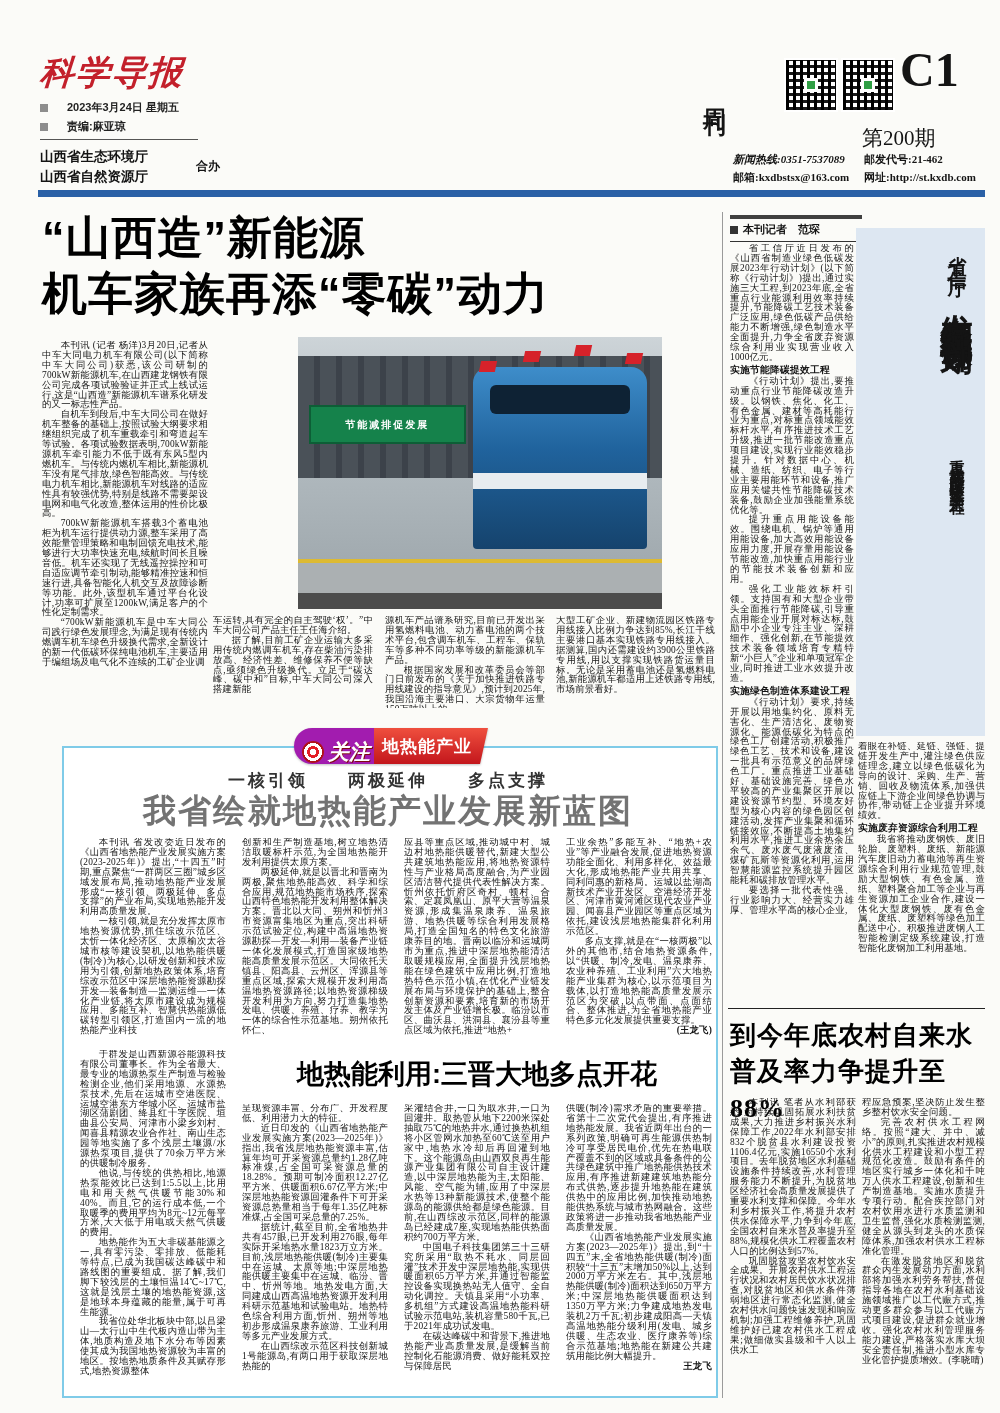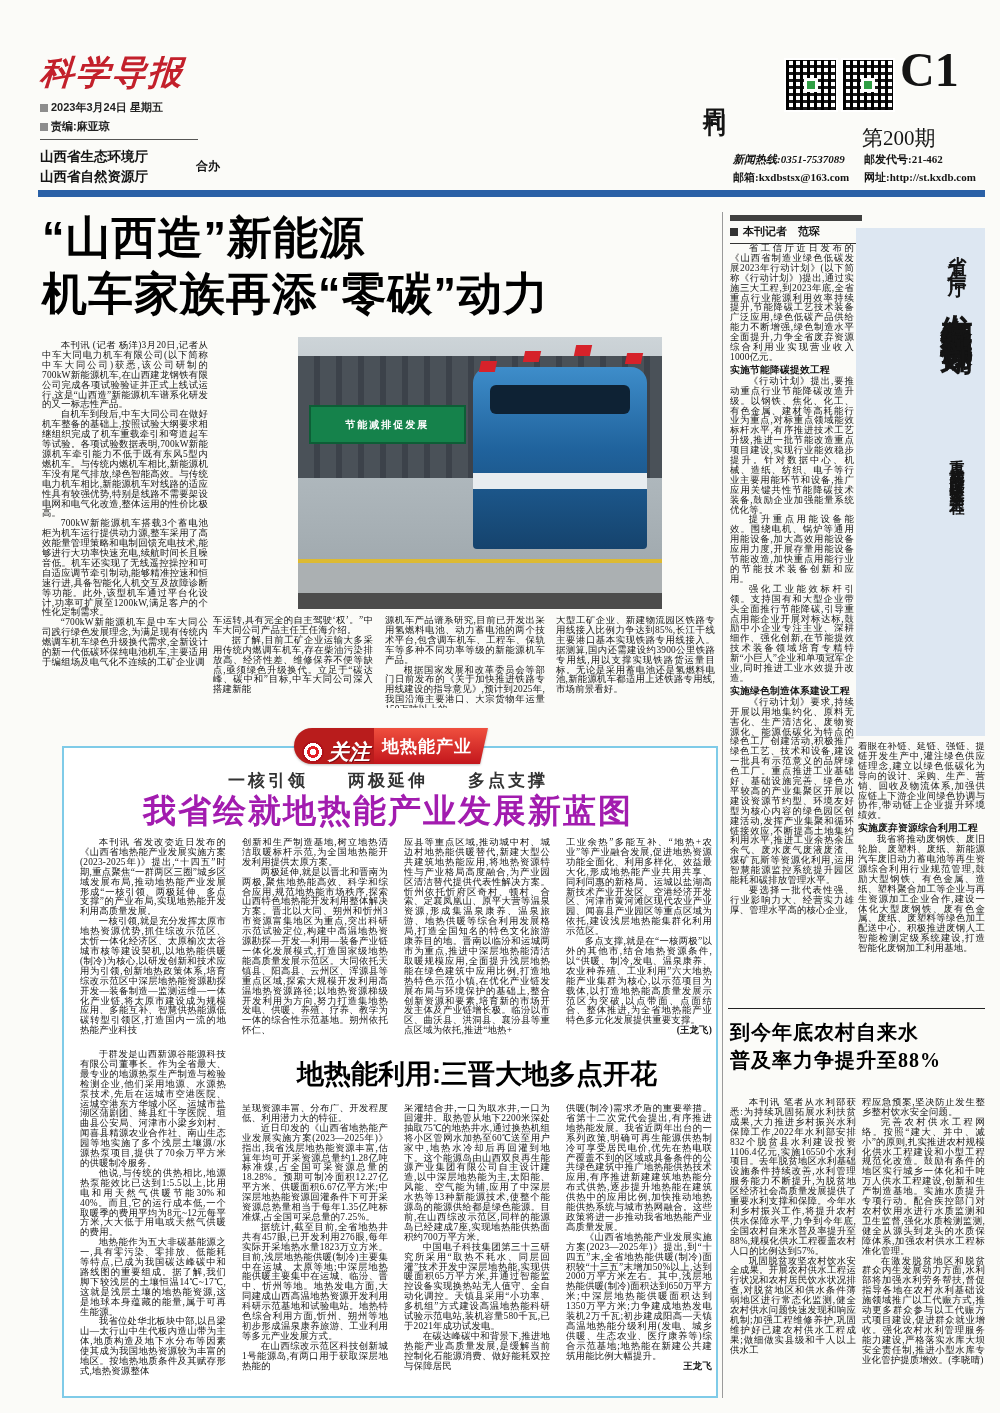--- a/index.html
+++ b/index.html
@@ -4,21 +4,21 @@
 <style>
   html,body{margin:0;padding:0;background:#9a9a9a;}
   .page{position:relative;width:1000px;height:1413px;margin:0 auto;background:#fbfbf8;
         font-family:"Liberation Serif",serif;color:#141414;overflow:hidden;}
   .abs{position:absolute;}
 
   
   .logo{left:40px;top:50px;font-size:34px;color:#c3202b;font-weight:bold;font-style:italic;
         font-family:"Liberation Serif",serif;transform:skewX(-4deg);letter-spacing:2px;}
   .metaline{left:40px;font-size:11px;font-weight:bold;font-family:"Liberation Sans",sans-serif;
-        display:flex;align-items:center;gap:3px;color:#222;}
+        display:flex;align-items:center;gap:19px;color:#222;}
   .sq{display:inline-block;width:8px;height:8px;background:#8d8d8d;}
   .metarule{left:40px;top:139px;width:158px;height:1px;background:#555;}
   .orgs{left:40px;top:147px;font-size:13.5px;font-weight:bold;line-height:1.5;font-family:"Liberation Sans",sans-serif;}
   .coop{left:196px;top:158px;font-size:12px;font-weight:bold;font-family:"Liberation Sans",sans-serif;}
   .bigtitle{left:308px;top:50px;font-size:86px;line-height:1.05;color:#d62b31;font-weight:900;
         letter-spacing:5px;font-family:"Liberation Serif",serif;}
   .weekly{left:700px;top:90px;font-size:23px;font-weight:bold;writing-mode:vertical-rl;
         text-orientation:upright;letter-spacing:6px;font-family:"Liberation Sans",sans-serif;}
   .pinyin{left:312px;top:158px;font-size:18px;color:#9b9b9b;letter-spacing:6px;font-weight:bold;
         font-family:"Liberation Sans",sans-serif;}
@@ -56,50 +56,50 @@
         background:#0e2234;border-radius:6px;}
   .ph-loco:after{content:"";position:absolute;left:0;top:58%;width:100%;height:9%;background:#e8edf0;}
   .flag{position:absolute;width:16px;height:11px;background:#d6222a;transform:skewX(-12deg);}
   .ph-platform{position:absolute;left:0;bottom:0;width:100%;height:17%;background:#abb0b2;
         border-top:4px solid #ddba32;}
   .ph-track{position:absolute;left:0;bottom:0;width:100%;height:6%;background:#4c4c4c;}
 
   
   .gbox{left:62px;top:746px;width:652px;height:648px;border:2px solid #7fcbe8;background:#fff;}
   .badge{left:294px;top:728px;height:36px;display:flex;z-index:3;filter:drop-shadow(0 1px 1px rgba(0,0,0,.25));}
-  .badge-left{background:#b91c1c;border-radius:18px 0 0 18px;display:flex;align-items:center;
+  .badge-left{background:#a21caf;border-radius:18px 0 0 18px;display:flex;align-items:center;
         padding:12px 4px 0 8px;gap:4px;}
   .target{width:22px;height:22px;border-radius:50%;
         background:radial-gradient(circle,#fff 0 3px,#e31e25 3px 6px,#fff 6px 9px,#b0121a 9px);}
   .badge-script{color:#fff;font-size:21px;font-weight:bold;font-style:italic;
         font-family:"Liberation Serif",serif;text-shadow:1px 1px 0 #7e0a10;}
   .badge-right{background:linear-gradient(180deg,#ef4f3e,#c3161c);color:#fff;font-weight:900;
         font-size:17px;display:flex;align-items:center;padding:0 16px 0 8px;
         font-family:"Liberation Sans",sans-serif;clip-path:polygon(0 0,100% 0,93% 100%,0 100%);letter-spacing:1px;}
   .kicker{left:64px;top:769px;width:648px;text-align:center;font-size:17px;font-weight:bold;
         letter-spacing:3px;font-family:"Liberation Sans",sans-serif;color:#333;z-index:2;}
   .h1box{left:64px;top:789px;width:648px;text-align:center;font-size:33px;font-weight:900;
-        font-family:Liberation Serif, serif;letter-spacing:2px;color:#a21caf;}
+        font-family:Liberation Serif, serif;letter-spacing:2px;color:#737373;}
   .h2box{left:242px;top:1056px;width:470px;text-align:center;font-size:27px;font-weight:900;
         font-family:"Liberation Sans",sans-serif;color:#000;}
 
   
   .vrule{left:722px;top:212px;width:1px;height:1186px;background:#9a9a9a;}
-  .bylinebox{left:730px;top:215px;width:132px;border-top:6px solid #404040;border-bottom:1px solid #333;
+  .bylinebox{left:730px;top:215px;width:132px;border-top:4px solid #404040;border-bottom:1px solid #333;
         padding:3px 0 4px 0;font-size:11px;font-weight:bold;font-family:"Liberation Sans",sans-serif;
         display:flex;align-items:center;gap:5px;}
   .vtitle{left:856px;top:228px;width:129px;height:508px;background:#dde7f2;writing-mode:vertical-rl;
         text-orientation:upright;padding:12px 6px;box-sizing:border-box;}
   .vt-eyebrow{font-size:19px;font-weight:bold;letter-spacing:8px;font-family:"Liberation Sans",sans-serif;}
   .vt-main{font-size:32px;font-weight:900;font-family:"Liberation Sans",sans-serif;letter-spacing:2px;
         margin-right:4px;}
   .vt-sub{font-size:15px;font-weight:bold;padding-top:112px;letter-spacing:3px;
         font-family:"Liberation Sans",sans-serif;}
   .hrule2{left:728px;top:1008px;width:257px;height:1px;background:#222;}
-  .waterH{left:730px;top:1018px;width:256px;font-size:20px;font-weight:bold;line-height:1.4;
+  .waterH{left:730px;top:1018px;width:256px;font-size:26px;font-weight:bold;line-height:1.4;
         font-family:"Liberation Serif",serif;color:#000;letter-spacing:1px;}
 </style>
 </head>
 <body>
 
 <div class="page">
 
   <div class="abs logo">科学导报</div>
   <div class="abs metaline" style="top:100px;">
     <span class="sq"></span>

